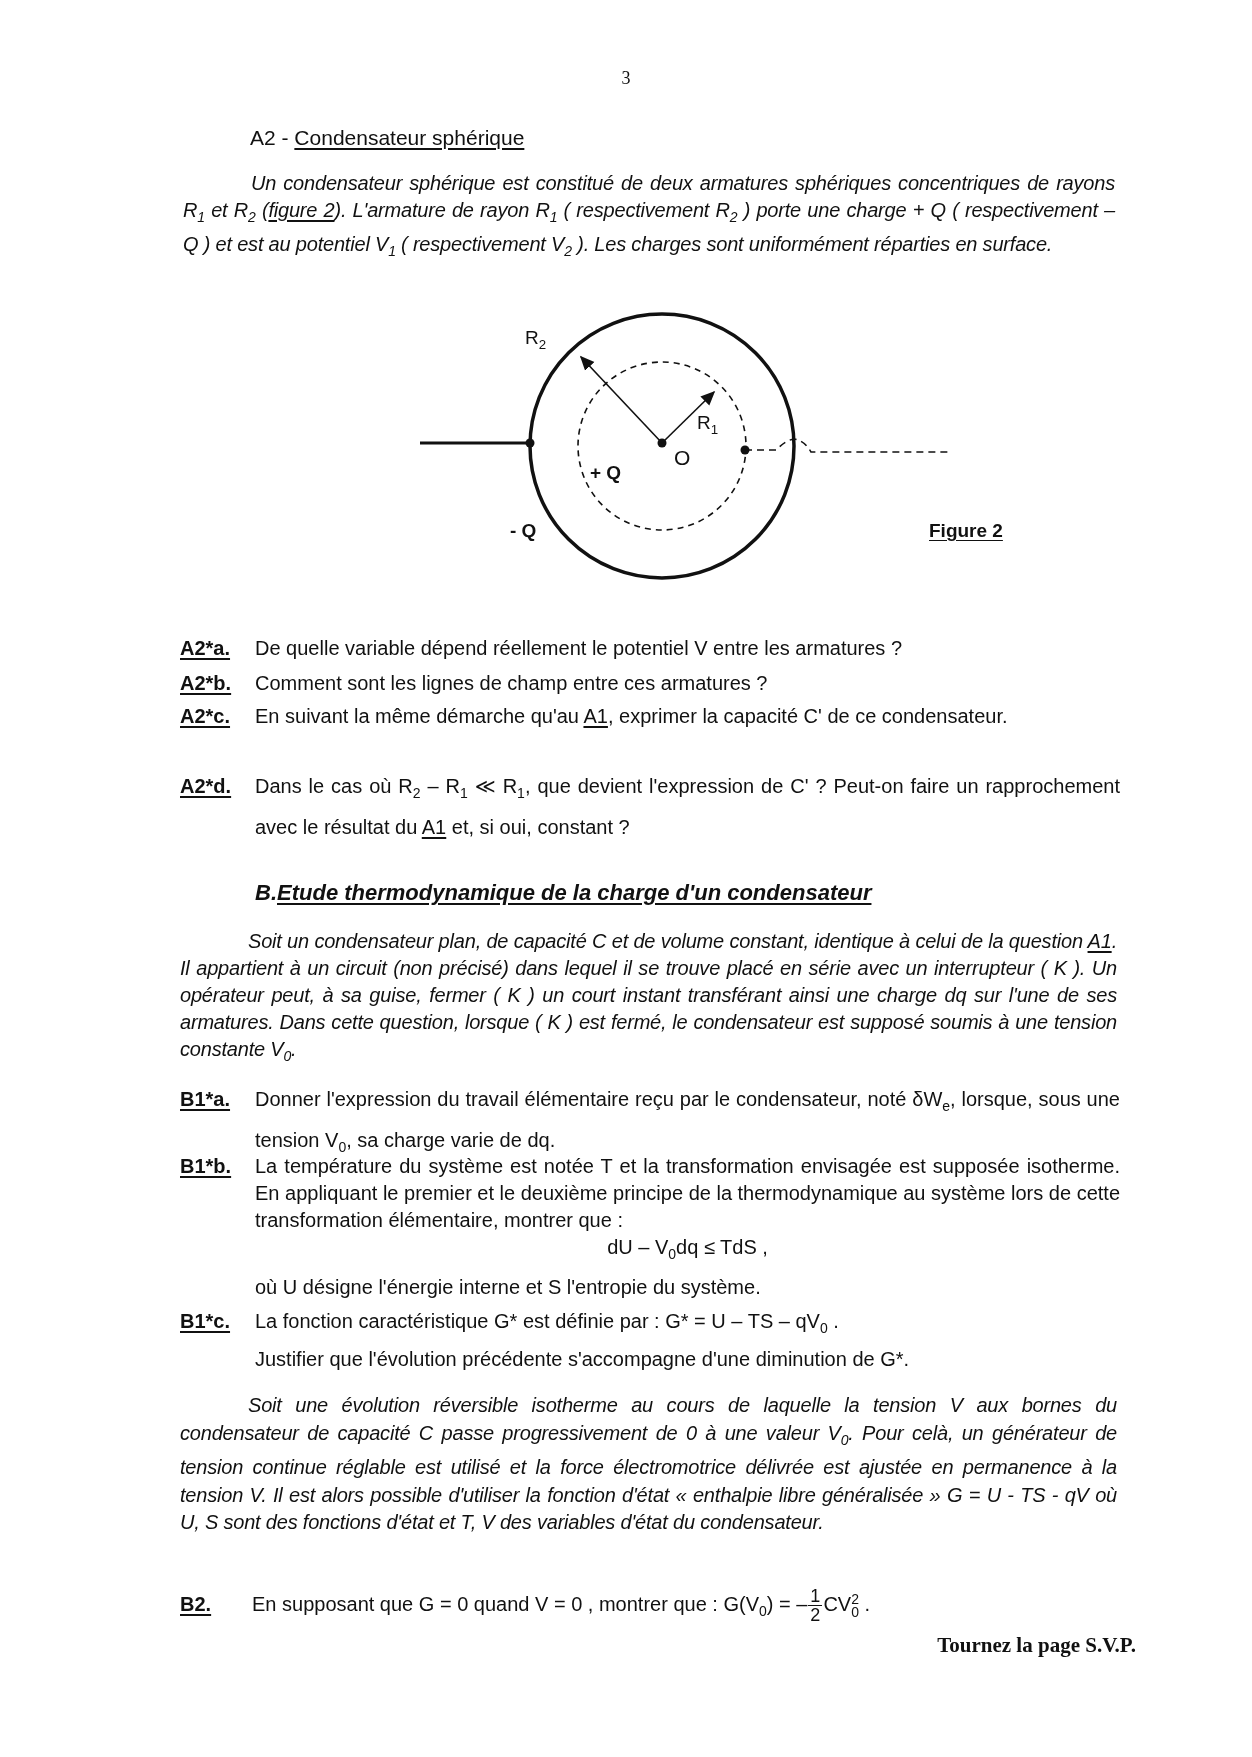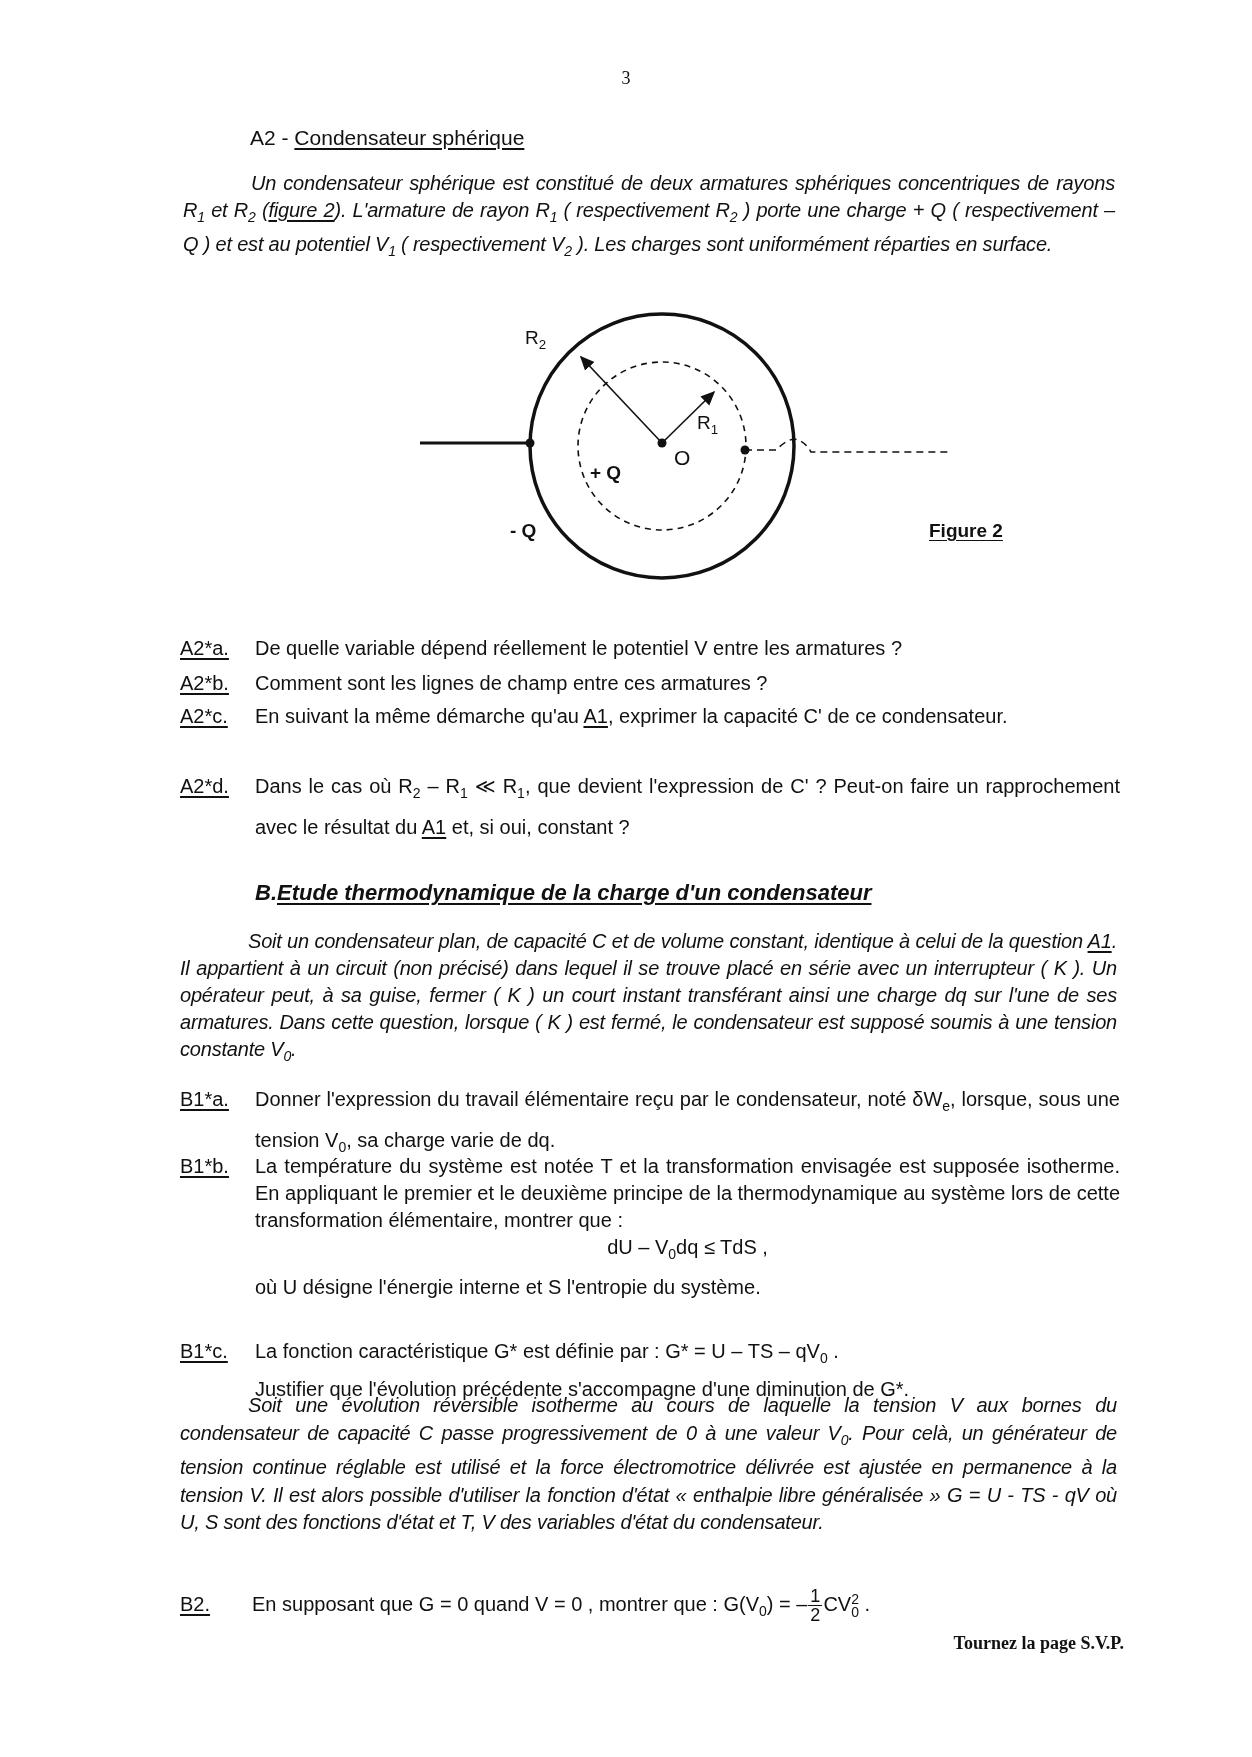--- a/index.html
+++ b/index.html
@@ -5,26 +5,26 @@
   html, body { margin: 0; padding: 0; background: #ffffff; }
   body { width: 1252px; height: 1757px; position: relative; overflow: hidden; color: #111; font-family: "Liberation Sans", sans-serif; }
   .abs { position: absolute; }
   .page-num { left: 0; width: 1252px; top: 68px; text-align: center; font-family: "Liberation Serif", serif; font-size: 18px; }
   .heading-a2 { left: 250px; top: 126px; font-size: 21px; }
   .u { text-decoration: underline; text-underline-offset: 3px; }
   .para { font-size: 20px; line-height: 27px; text-align: justify; font-style: italic; letter-spacing: -0.2px; }
   .para p { margin: 0; }
   .indent { text-indent: 68px; }
   .q { position: absolute; left: 180px; width: 940px; font-size: 20px; line-height: 32px; }
-  .q .lab { position: absolute; left: 0; top: 0; font-weight: normal; text-decoration: underline; text-underline-offset: 3px; }
+  .q .lab { position: absolute; left: 0; top: 0; font-weight: bold; text-decoration: underline; text-underline-offset: 3px; }
   .q .txt { margin-left: 75px; text-align: justify; }
   .sectionB { left: 255px; top: 880px; font-size: 22px; font-weight: bold; font-style: italic; }
   .sectionB .t { text-decoration: underline; text-underline-offset: 3px; }
   .eq { text-align: center; }
-  .footer { right: 128px; top: 1633px; font-family: "Liberation Serif", serif; font-weight: bold; font-size: 18px; }
+  .footer { right: 116px; top: 1633px; font-family: "Liberation Serif", serif; font-weight: bold; font-size: 21px; }
   sub, sup { font-size: 0.7em; }
   .frac { display: inline-block; vertical-align: middle; text-align: center; font-size: 0.9em; line-height: 1; margin: 0 1px; }
   .frac span { display: block; }
   .frac .num { border-bottom: 1px solid #111; padding: 0 2px; }
   .fig-label { font-size: 19px; }
 </style>
 </head>
 <body>
 
 <div class="abs page-num">3</div>
@@ -101,21 +101,21 @@
 
 <div class="q" style="top:1153px; line-height:27px;">
   <span class="lab">B1*b.</span>
   <div class="txt">
     <div>La température du système est notée T et la transformation envisagée est supposée isotherme. En appliquant le premier et le deuxième principe de la thermodynamique au système lors de cette transformation élémentaire, montrer que :</div>
     <div class="eq"><span>dU – V</span><sub>0</sub><span>dq ≤ TdS ,</span></div>
     <div style="margin-top:6px;">où U désigne l'énergie interne et S l'entropie du système.</div>
   </div>
 </div>
 
-<div class="q" style="top:1336px; line-height:31px;">
+<div class="q" style="top:1306px; line-height:31px;">
   <span class="lab">B1*c.</span>
   <div class="txt">
     <div><span>La fonction caractéristique G* est définie par :  G* = U – TS – qV</span><sub>0</sub><span> .</span></div>
     <div>Justifier que l'évolution précédente s'accompagne d'une diminution de G*.</div>
   </div>
 </div>
 
 <div class="abs para" style="left:180px; top:1392px; width:937px; line-height:27.5px;">
   <p class="indent"><span>Soit une évolution réversible isotherme au cours de laquelle la tension V aux bornes du condensateur de capacité C passe progressivement de 0 à une valeur V</span><sub>0</sub><span>. Pour celà, un générateur de tension continue réglable est utilisé et la force électromotrice délivrée est ajustée en permanence à la tension V. Il est alors possible d'utiliser la fonction d'état « enthalpie libre généralisée »  G = U - TS - qV  où U, S sont des fonctions d'état et T, V des variables d'état du condensateur.</span></p>
 </div>

